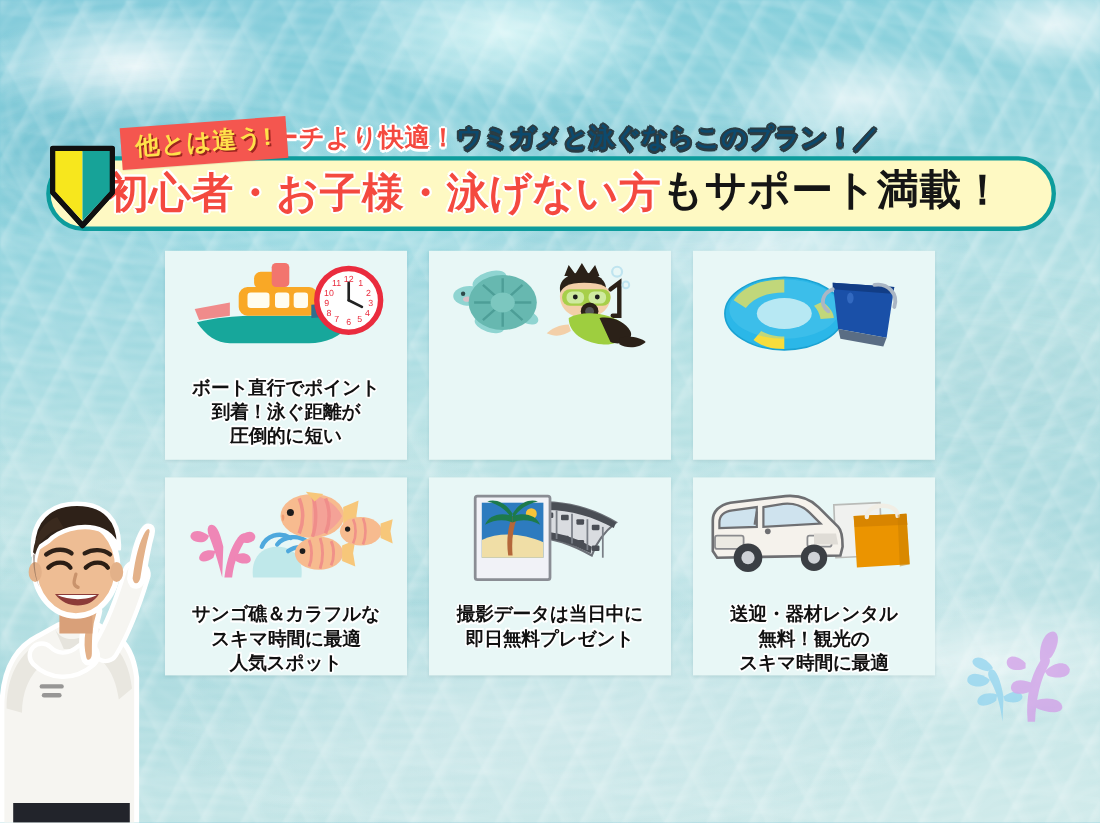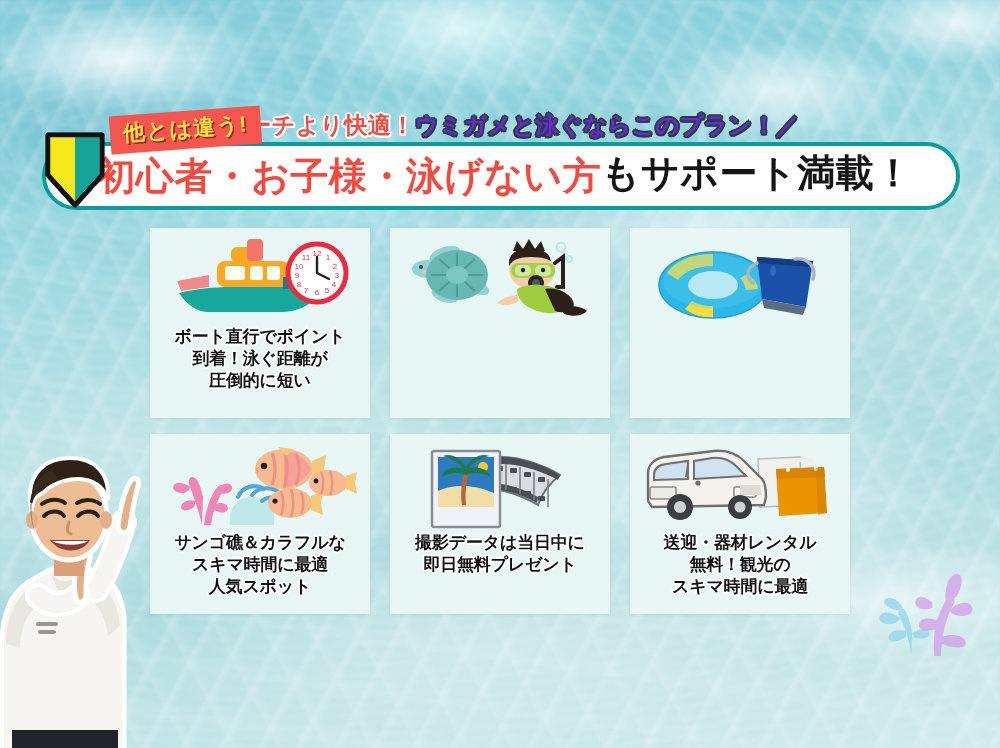--- a/index.html
+++ b/index.html
@@ -42,21 +42,21 @@
   .deepshade{position:absolute;inset:0;opacity:.3;
     background:
       radial-gradient(ellipse 300px 120px at 8% 18%, rgba(46,140,170,.55), rgba(0,0,0,0) 70%),
       radial-gradient(ellipse 260px 110px at 60% 22%, rgba(46,140,170,.35), rgba(0,0,0,0) 70%),
       radial-gradient(ellipse 340px 130px at 90% 45%, rgba(60,150,175,.32), rgba(0,0,0,0) 72%);
     filter:blur(3px);
   }
 
   
   .banner{position:absolute;left:42px;top:142px;width:918px;height:68px;
-    background:#ffffff;border:4px solid #0d9c9c;border-radius:36px;box-sizing:border-box;}
+    background:#fef9c3;border:4px solid #0d9c9c;border-radius:36px;box-sizing:border-box;}
   .headline{position:absolute;left:0;top:0;width:918px;height:60px;
     display:flex;align-items:center;justify-content:center;white-space:nowrap;}
   .headline span{font-size:38px;font-weight:700;letter-spacing:.5px;line-height:1;}
   .hl-red{color:#f4493f;
     text-shadow:
       2px 0 0 #fff,-2px 0 0 #fff,0 2px 0 #fff,0 -2px 0 #fff,
       1.5px 1.5px 0 #fff,-1.5px 1.5px 0 #fff,1.5px -1.5px 0 #fff,-1.5px -1.5px 0 #fff;}
   .hl-black{color:#151515;font-family:Liberation Mono, monospace;}
 
   
@@ -66,38 +66,38 @@
   .tag{position:absolute;left:110px;top:111px;background:#f4564f;
     transform:rotate(-4.2deg);padding:3px 13px 5px 13px;z-index:7;
     box-shadow:0 1px 0 rgba(0,0,0,.07);}
   .tag span{font-size:22px;font-weight:700;color:#ffe14a;letter-spacing:1px;
     text-shadow:1.6px 1.6px 0 #9c241f;white-space:nowrap;}
 
   
   .subhead{position:absolute;left:0;top:110px;width:1000px;text-align:center;z-index:7;
     white-space:nowrap;}
   .subhead span{font-size:23px;font-weight:700;letter-spacing:.6px;}
-  .sh-white{color:#6d28d9;
+  .sh-white{color:#0c4a6e;
     text-shadow:2px 0 0 #2b3d44,-2px 0 0 #2b3d44,0 2px 0 #2b3d44,0 -2px 0 #2b3d44,
       1.5px 1.5px 0 #2b3d44,-1.5px 1.5px 0 #2b3d44,1.5px -1.5px 0 #2b3d44,-1.5px -1.5px 0 #2b3d44;}
   .sh-red{color:#f4493f;
     text-shadow:2px 0 0 #fff,-2px 0 0 #fff,0 2px 0 #fff,0 -2px 0 #fff,
       1.5px 1.5px 0 #fff,-1.5px 1.5px 0 #fff,1.5px -1.5px 0 #fff,-1.5px -1.5px 0 #fff;}
 
   
   .grid{position:absolute;left:150px;top:228px;width:700px;height:386px;
     display:grid;grid-template-columns:repeat(3,220px);grid-template-rows:190px 180px;
     column-gap:20px;row-gap:16px;}
   .card{background:#e8f7f6;display:flex;flex-direction:column;align-items:center;
     justify-content:flex-start;box-shadow:0 1px 3px rgba(20,70,80,.10);overflow:hidden;}
   .card-art{height:96px;width:100%;display:flex;align-items:center;justify-content:center;
     padding-top:6px;box-sizing:border-box;}
   .card-art svg{display:block;}
   .card-text{flex:1;display:flex;align-items:flex-start;justify-content:center;
-    padding:2px 6px 0 6px;box-sizing:border-box;text-align:center;}
+    padding:2px 6px 0 6px;box-sizing:border-box;text-align:center;margin-top:16px;}
   .card-text p{margin:0;font-size:17px;font-weight:700;line-height:1.3;color:#111;
     letter-spacing:-.2px;
     text-shadow:1.6px 0 0 #fff,-1.6px 0 0 #fff,0 1.6px 0 #fff,0 -1.6px 0 #fff,
       1.2px 1.2px 0 #fff,-1.2px 1.2px 0 #fff,1.2px -1.2px 0 #fff,-1.2px -1.2px 0 #fff;}
 
   
   .person{position:absolute;left:-8px;bottom:0;width:150px;height:318px;z-index:8;}
   
   .coral{position:absolute;right:18px;bottom:90px;width:105px;height:105px;opacity:.85;z-index:3;}
 </style>

